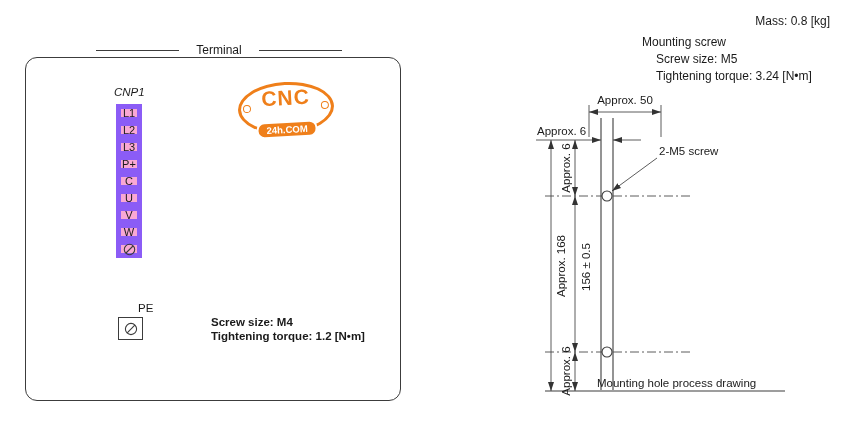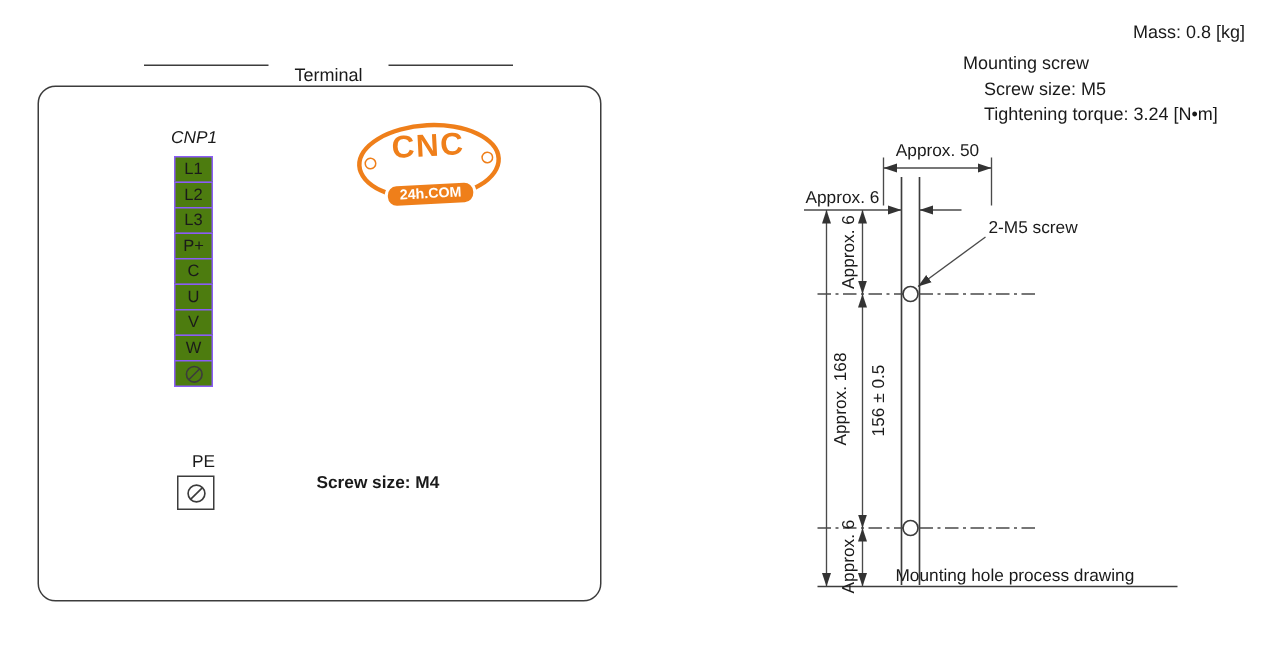--- a/index.html
+++ b/index.html
@@ -2,29 +2,29 @@
 <html style="--logo-color: #ef7f1a;"><head>
 <meta charset="utf-8">
 <style>
   html,body{margin:0;padding:0;background:#fff;}
   .stage{position:relative;width:849px;height:445px;background:#fff;overflow:hidden;
          font-family:"Liberation Sans", sans-serif;color:#1a1a1a;}
   
   .panel{position:absolute;left:25px;top:57px;width:374px;height:342px;
          border:1.3px solid #3c3c3c;border-radius:12px;background:#fff;}
   .terminal-legend{position:absolute;left:96px;top:43px;width:246px;display:flex;
-         align-items:flex-start;gap:17px;font-size:12px;}
+         align-items:center;gap:17px;font-size:12px;}
   .leg-line{flex:1;border-top:1.2px solid #3c3c3c;height:0;}
   .cnp1{position:absolute;left:114px;top:86px;font-size:11.5px;font-style:italic;}
   .term-block{position:absolute;left:116px;top:104px;}
-  .cell{box-sizing:border-box;width:26px;height:18px;margin-top:-1px;border:1px solid #8b5cf6;
-        display:flex;align-items:center;justify-content:center;font-size:11px;background:#4d7c0f;}
+  .cell{box-sizing:border-box;width:26px;height:18px;margin-top:-1px;border:5px solid #8b5cf6;
+        display:flex;align-items:center;justify-content:center;font-size:11px;background:#f9a8d4;}
   .cell:first-child{margin-top:0;}
   .screw-svg{display:block;}
-  .pe-label{position:absolute;left:128px;top:302px;font-size:11.5px;}
+  .pe-label{position:absolute;left:138px;top:302px;font-size:11.5px;}
   .pe-box{position:absolute;left:118px;top:317px;box-sizing:border-box;width:25px;height:23px;
         border:1px solid #3c3c3c;display:flex;align-items:center;justify-content:center;}
   .notes{position:absolute;left:211px;top:315px;font-size:11.5px;line-height:14px;font-weight:bold;}
   
   .logo{position:absolute;left:238px;top:82px;width:96px;height:52px;transform:rotate(-3deg);}
   .logo-ellipse{position:absolute;inset:0;border:3px solid var(--logo-color,#ef7f1a);border-radius:50%;}
   .logo-text{position:absolute;left:0;right:0;top:4px;text-align:center;font-size:21px;
         font-weight:800;letter-spacing:1px;color:var(--logo-color,#ef7f1a);}
   .logo-screw{position:absolute;top:21px;width:8px;height:8px;border:1.6px solid var(--logo-color,#ef7f1a);
         border-radius:50%;box-sizing:border-box;}
@@ -72,20 +72,21 @@
   <div class="pe-label">PE</div>
   <div class="pe-box">
     <svg class="screw-svg" width="14" height="14" viewBox="0 0 14 14">
       <circle cx="7" cy="7" r="5.6" fill="none" stroke="#3c3c3c" stroke-width="1.1"></circle>
       <line x1="3.2" y1="10.8" x2="10.8" y2="3.2" stroke="#3c3c3c" stroke-width="1.1"></line>
     </svg>
   </div>
 
   <div class="notes">
     <div>Screw size: M4</div>
+    <div>Tightening torque: 1.2 [N•m]</div>
   </div>
 
   <div class="logo">
     <div class="logo-ellipse"></div>
     <div class="logo-screw l"></div>
     <div class="logo-screw r"></div>
     <div class="logo-text">CNC</div>
     <div class="logo-banner">24h.COM</div>
   </div>
 

